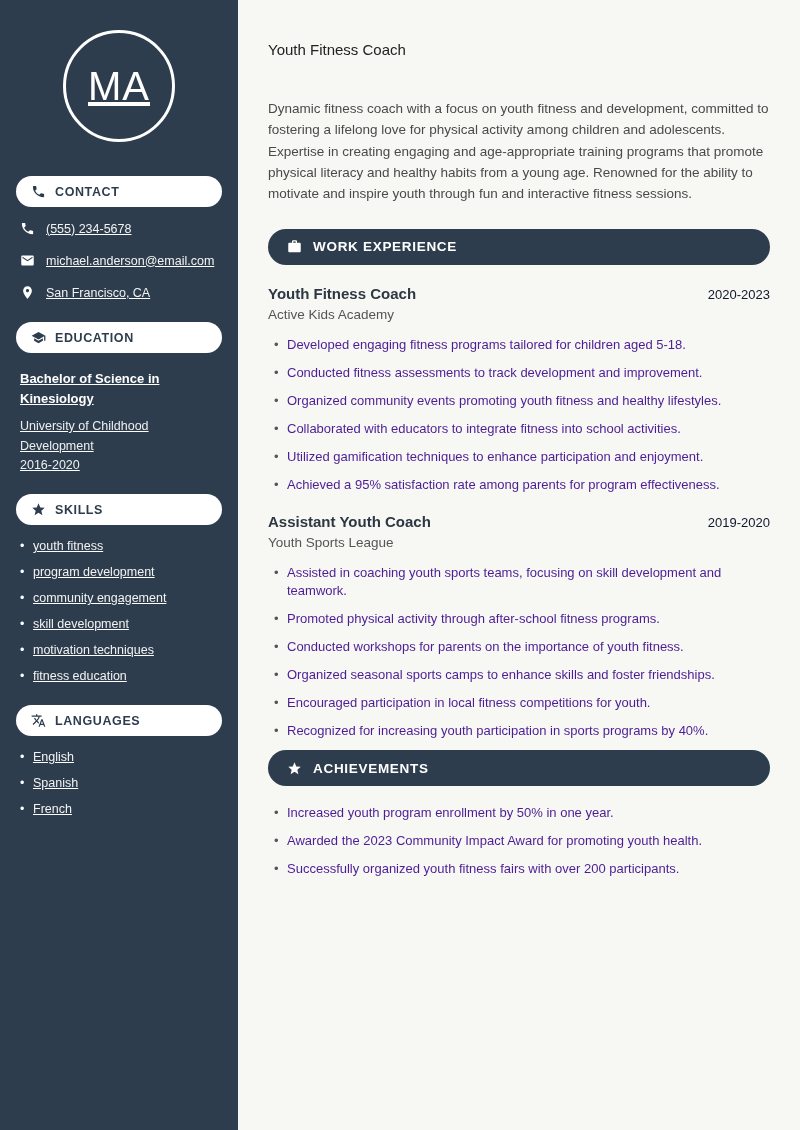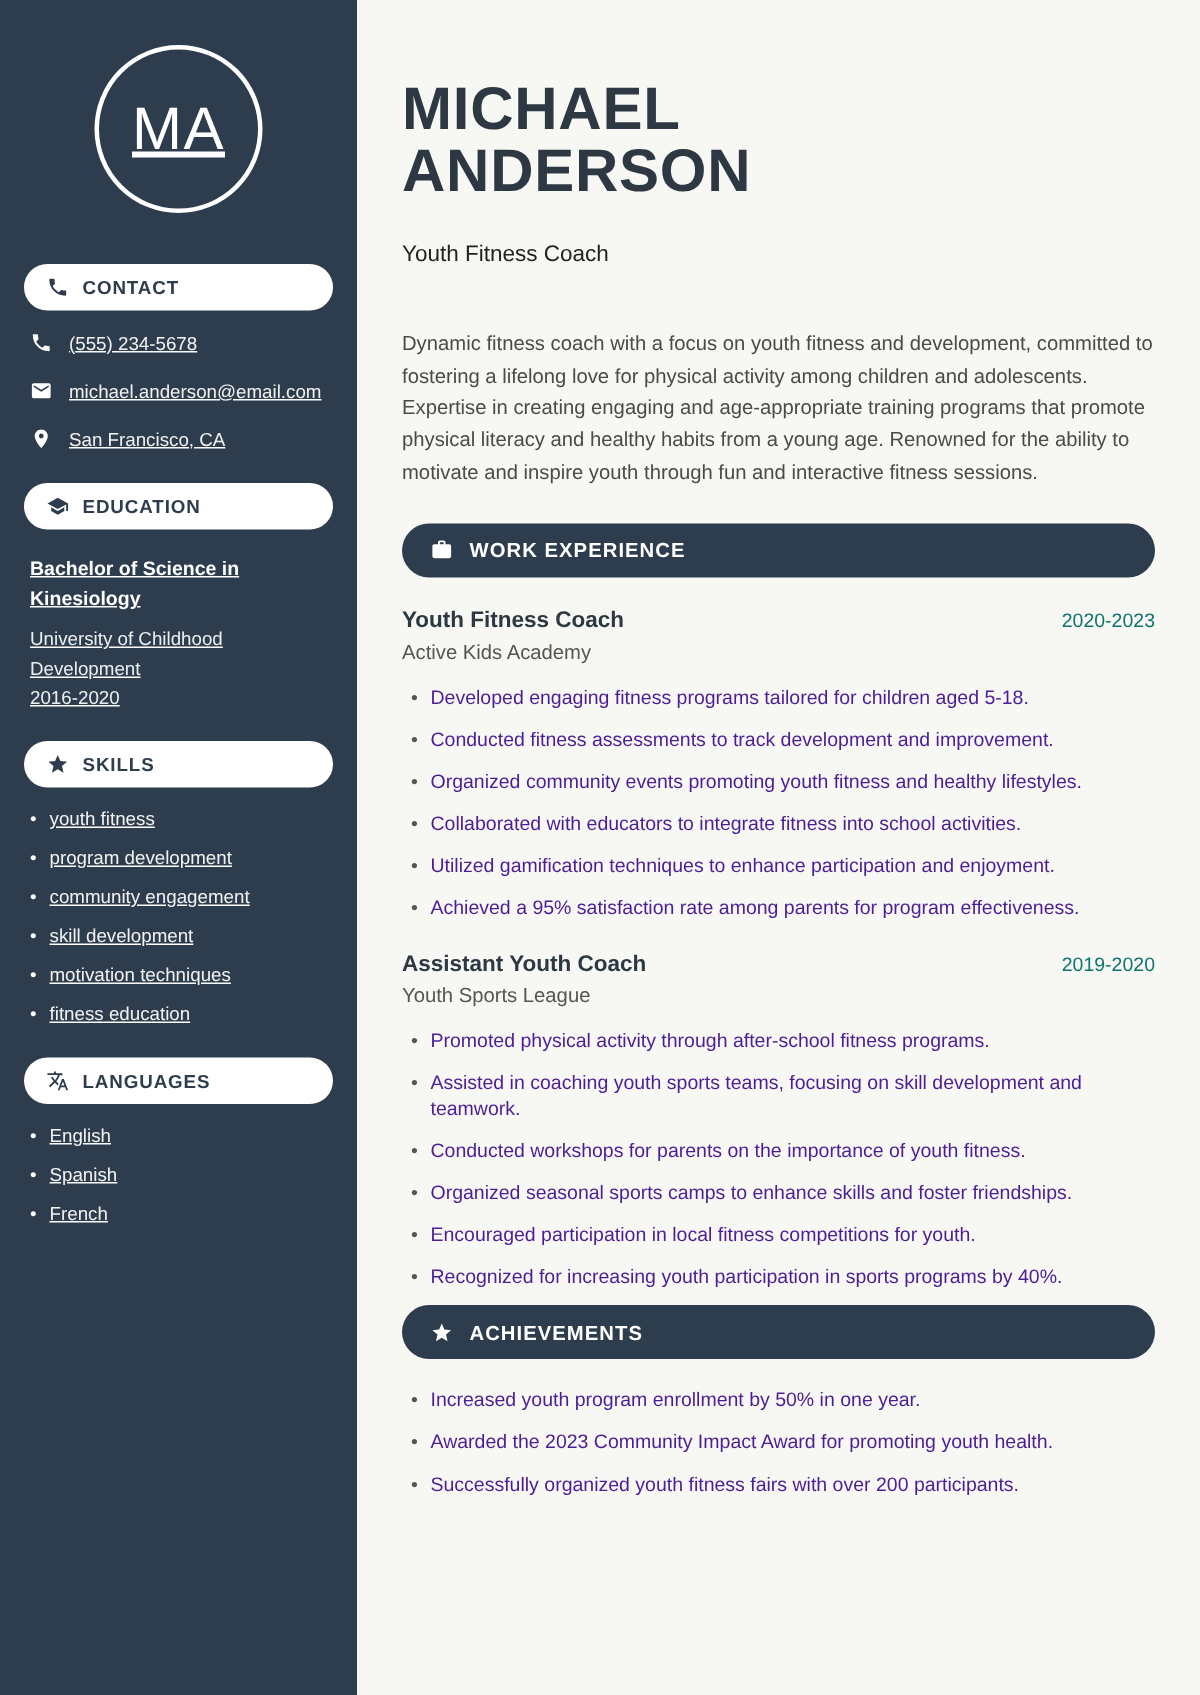--- a/index.html
+++ b/index.html
@@ -117,21 +117,21 @@
     margin-top: 24px;
   }
   .banner svg { width: 15px; height: 15px; fill: #ffffff; flex: 0 0 auto; }
   .job { margin-top: 20px; }
   .job-head {
     display: flex;
     justify-content: space-between;
     align-items: baseline;
   }
   .job-head .jtitle { font-size: 15px; font-weight: bold; color: #2d3843; }
-  .job-head .jdates { font-size: 13px; color: #0f766e; }
+  .job-head .jdates { font-size: 13px; color: #0f172a; }
   .company { font-size: 13.5px; color: #555; margin-top: 5px; }
   ul.bullets {
     margin: 14px 0 0 0;
     padding: 0 0 0 6px;
     list-style: none;
   }
   ul.bullets li {
     font-size: 13px;
     color: #4c1d95;
     margin-bottom: 10.5px;
@@ -214,24 +214,20 @@
     <span>LANGUAGES</span>
   </div>
   <ul class="side-list">
     <li>English</li>
     <li>Spanish</li>
     <li>French</li>
   </ul>
 </aside>
 
 <main class="main">
-  <h1 class="name">
-    <span>MICHAEL</span><br>
-    <span>ANDERSON</span>
-  </h1>
   <div class="job-title-header">Youth Fitness Coach</div>
 
   <p class="summary">Dynamic fitness coach with a focus on youth fitness and development, committed to fostering a lifelong love for physical activity among children and adolescents. Expertise in creating engaging and age-appropriate training programs that promote physical literacy and healthy habits from a young age. Renowned for the ability to motivate and inspire youth through fun and interactive fitness sessions.</p>
 
   <div class="banner">
     <svg viewBox="0 0 24 24">
         <path d="M20 6h-4V4c0-1.11-.89-2-2-2h-4c-1.11 0-2 .89-2 2v2H4c-1.11 0-2 .89-2 2v11c0 1.11.89 2 2 2h16c1.11 0 2-.89 2-2V8c0-1.11-.89-2-2-2zm-6 0h-4V4h4v2z"></path>
       </svg>
     <span>WORK EXPERIENCE</span>
   </div>
@@ -252,22 +248,22 @@
     </ul>
   </section>
 
   <section class="job">
     <div class="job-head">
       <span class="jtitle">Assistant Youth Coach</span>
       <span class="jdates">2019-2020</span>
     </div>
     <div class="company">Youth Sports League</div>
     <ul class="bullets">
+      <li>Assisted in coaching youth sports teams, focusing on skill development and teamwork.</li>
       <li>Promoted physical activity through after-school fitness programs.</li>
-      <li>Assisted in coaching youth sports teams, focusing on skill development and teamwork.</li>
       <li>Conducted workshops for parents on the importance of youth fitness.</li>
       <li>Organized seasonal sports camps to enhance skills and foster friendships.</li>
       <li>Encouraged participation in local fitness competitions for youth.</li>
       <li>Recognized for increasing youth participation in sports programs by 40%.</li>
     </ul>
   </section>
 
   <div class="banner tight">
     <svg viewBox="0 0 24 24">
         <path d="M12 17.27L18.18 21l-1.64-7.03L22 9.24l-7.19-.61L12 2 9.19 8.63 2 9.24l5.46 4.73L5.82 21z"></path>

